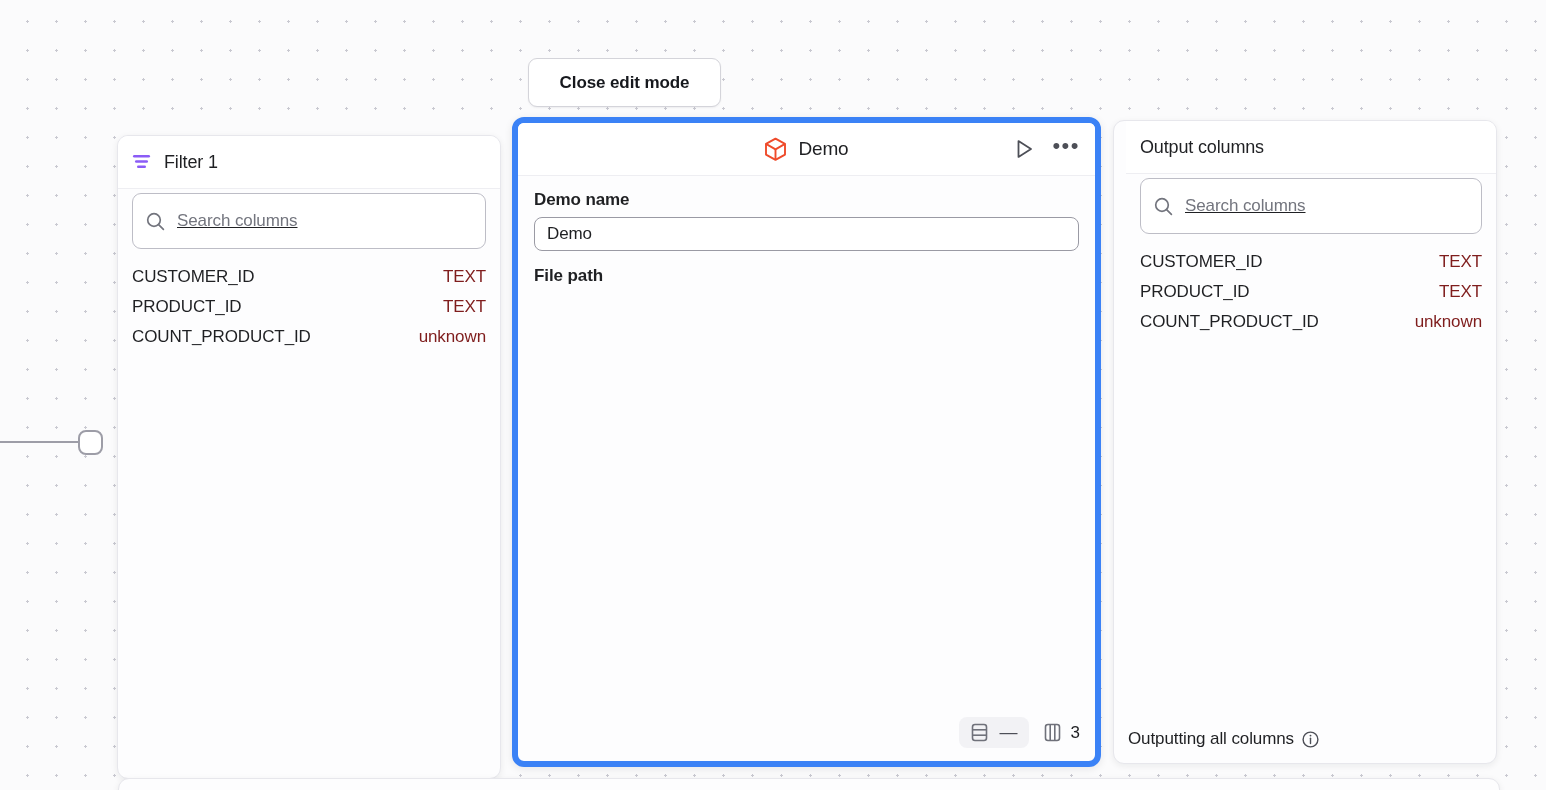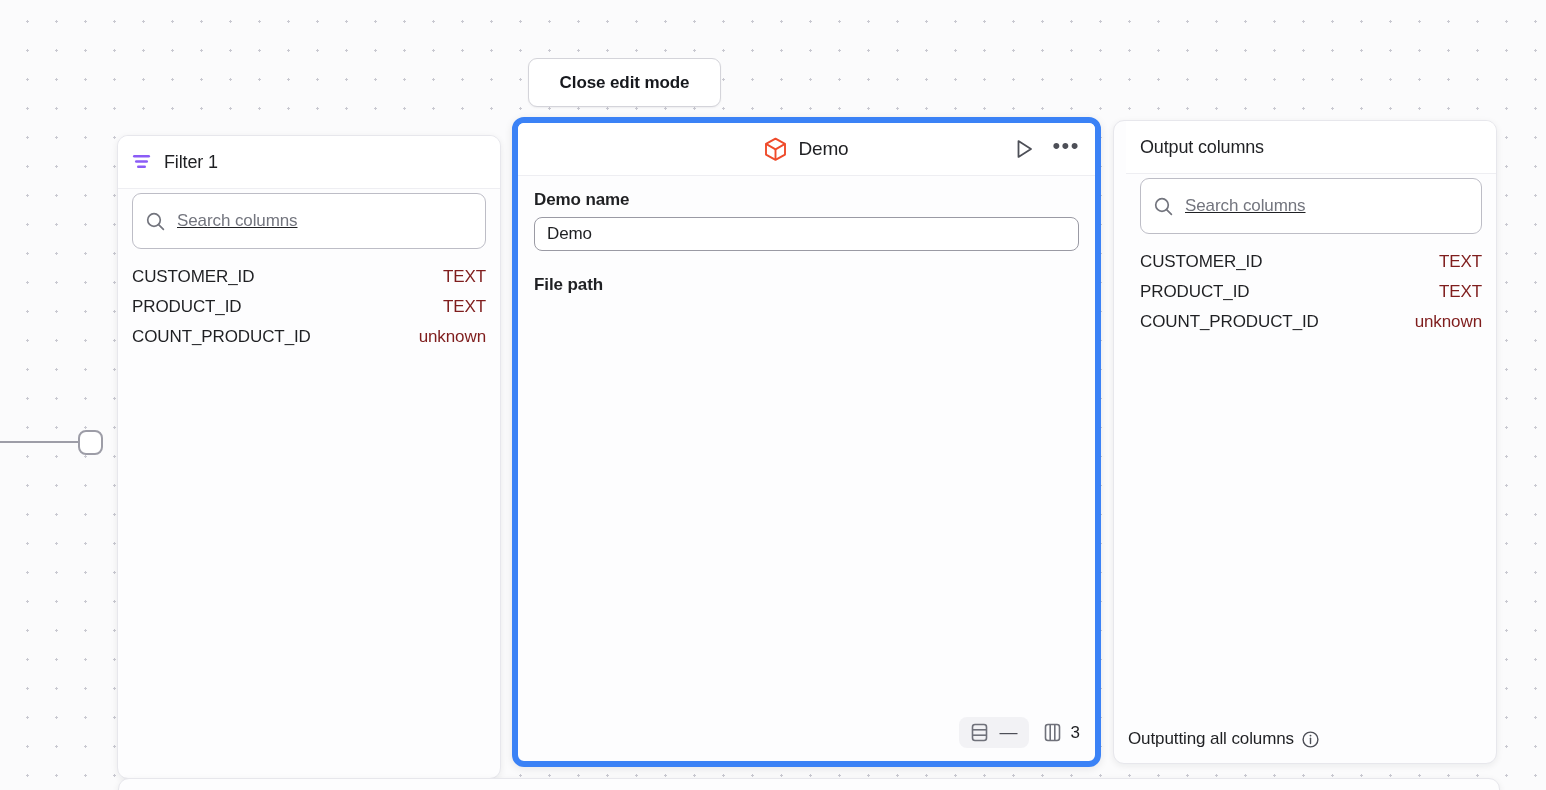--- a/index.html
+++ b/index.html
@@ -187,21 +187,21 @@
     border: 1px solid #9a9aa4;
     border-radius: 8px;
     background: #ffffff;
     font-family: "Liberation Sans", sans-serif;
     font-size: 17px;
     color: #1f2023;
     letter-spacing: -0.1px;
     padding: 0 12px;
     outline: none;
   }
-  #file-path-label { margin-top: 24px; }
+  #file-path-label { margin-top: 15px; }
   .select-field {
     width: 100%;
     height: 34px;
     border: 1px solid #9a9aa4;
     border-radius: 8px;
     background: #ffffff;
     display: flex;
     align-items: center;
     justify-content: space-between;
     padding: 0 11px 0 12px;

